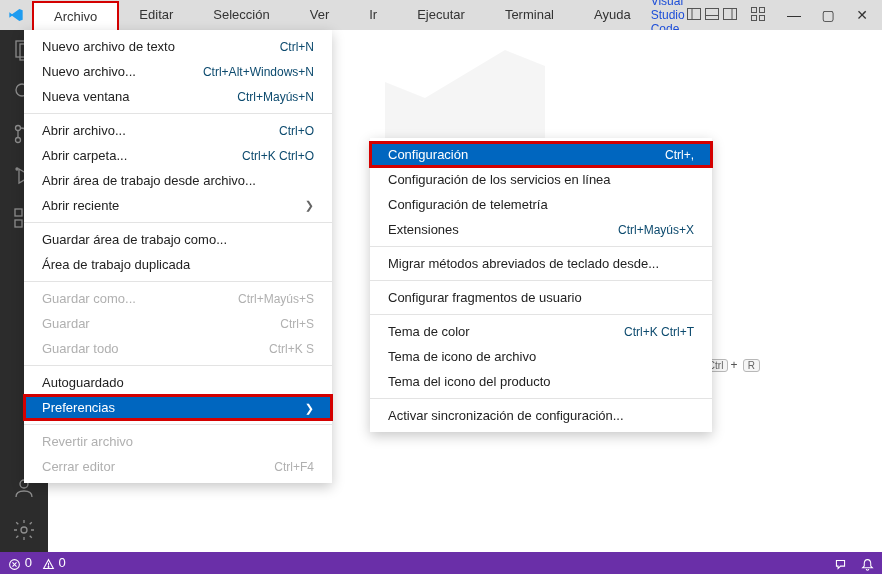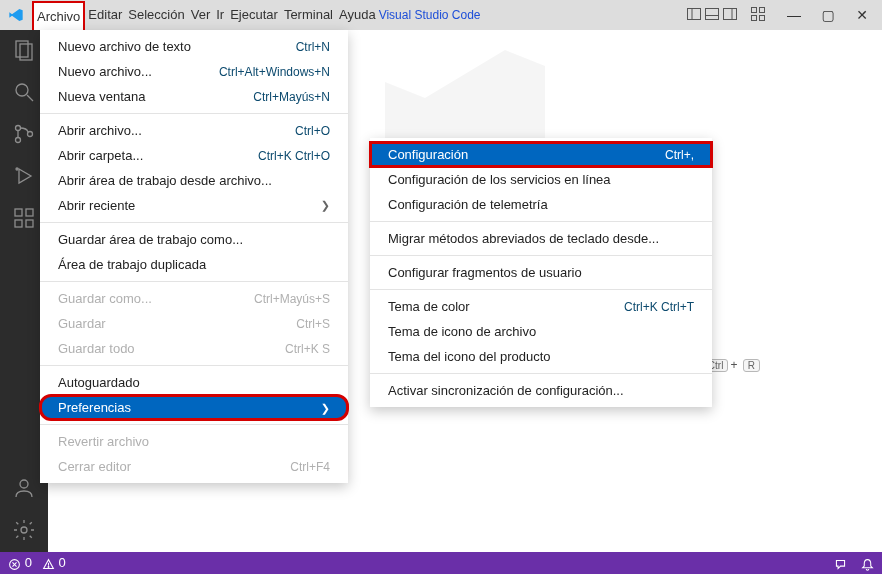--- a/index.html
+++ b/index.html
@@ -3,21 +3,21 @@
 <meta charset="utf-8">
 <style>
   * { margin:0; padding:0; box-sizing:border-box; font-family:"Segoe UI",Arial,sans-serif; font-size:13px; }
   body { width:882px; height:574px; background:#fff; overflow:hidden; position:relative; }
 
   
   .titlebar { height:30px; background:#dddddd; display:flex; align-items:center; color:#333; }
   .vs-logo { width:32px; display:flex; align-items:center; justify-content:center; }
   .vs-logo svg { width:16px; height:16px; }
   .menubar { display:flex; gap:0; }
-  .menu-btn { padding:6px 3px; cursor:default; }
+  .menu-btn { padding:6px 20px; cursor:default; }
   .menu-btn.active { background:#fff; border:2px solid #d40000; border-bottom:none; }
   .menu-highlight { border:2px solid #d40000; }
   .title-center { flex:1; text-align:left; font-size:12px; color:#1d4ed8; }
   .win-controls { display:flex; gap:6px; padding-right:6px; align-items:center; }
   .win-controls span { width:28px; text-align:center; font-size:14px; color:#333; cursor:default; }
   .layout-icons { display:flex; gap:2px; margin-right:14px; }
   .layout-icons svg { width:16px; height:16px; stroke:#555; fill:none; stroke-width:1; }
 
   
   .activitybar { position:absolute; top:30px; left:0; width:48px; bottom:22px; background:#2c2c2c; display:flex; flex-direction:column; align-items:center; padding-top:8px; gap:18px; }
@@ -35,30 +35,30 @@
   .kbd { display:inline-block; border:1px solid #b8b8b8; border-radius:3px; padding:0 4px; font-size:10px; color:#666; background:#f5f5f5; margin:0 2px; }
 
   
   .menu, .submenu {
     position:absolute;
     background:#fff;
     box-shadow:0 4px 12px rgba(0,0,0,.22);
     padding:4px 0;
     z-index:10;
   }
-  .menu { top:30px; left:40px; width:308px; }
+  .menu { top:30px; left:24px; width:308px; }
   .submenu { top:138px; left:370px; width:342px; }
   .menu-item, .sub-item {
     display:flex; align-items:center; justify-content:space-between;
     padding:5px 18px; color:#222; cursor:default;
   }
   .menu-item .label, .sub-item .label { flex:1; }
   .menu-item .shortcut, .sub-item .shortcut { color:#0c4a6e; font-size:12px; }
   .menu-item.disabled, .menu-item.disabled .shortcut { color:#b0b0b0; }
-  .menu-item.selected { background:#0066bf; color:#fff;border-radius:11px; }
+  .menu-item.selected { background:#0066bf; color:#fff; }
   .menu-item.selected .chev { color:#fff; }
   .sub-item.selected { background:#0066bf; color:#fff; }
   .sub-item.selected .shortcut { color:#fff; }
   .sep { height:1px; background:#e3e3e3; margin:4px 0; }
   .chev { font-size:11px; color:#666; margin-left:6px; }
   .red-box { outline:3px solid #d40000; outline-offset:-2px;align-items:flex-end; }
 
   
   .statusbar { position:absolute; left:0; right:0; bottom:0; height:22px; background:#6a2fa8; color:#fff; display:flex; align-items:center; padding:0 8px; font-size:12px; gap:10px; }
   .statusbar .status-right { margin-left:auto; display:flex; gap:14px; }
@@ -232,20 +232,24 @@
 <div class="submenu" id="pref-menu">
     <div class="sub-item selected red-box">
       <span class="label">Configuración</span>
       <span class="shortcut">Ctrl+,</span>
     </div>
     <div class="sub-item">
       <span class="label">Configuración de los servicios en línea</span>
     </div>
     <div class="sub-item">
       <span class="label">Configuración de telemetría</span>
+    </div>
+    <div class="sub-item">
+      <span class="label">Extensiones</span>
+      <span class="shortcut">Ctrl+Mayús+X</span>
     </div>
     <div class="sep"></div>
     <div class="sub-item">
       <span class="label">Migrar métodos abreviados de teclado desde...</span>
     </div>
     <div class="sep"></div>
     <div class="sub-item">
       <span class="label">Configurar fragmentos de usuario</span>
     </div>
     <div class="sep"></div>

